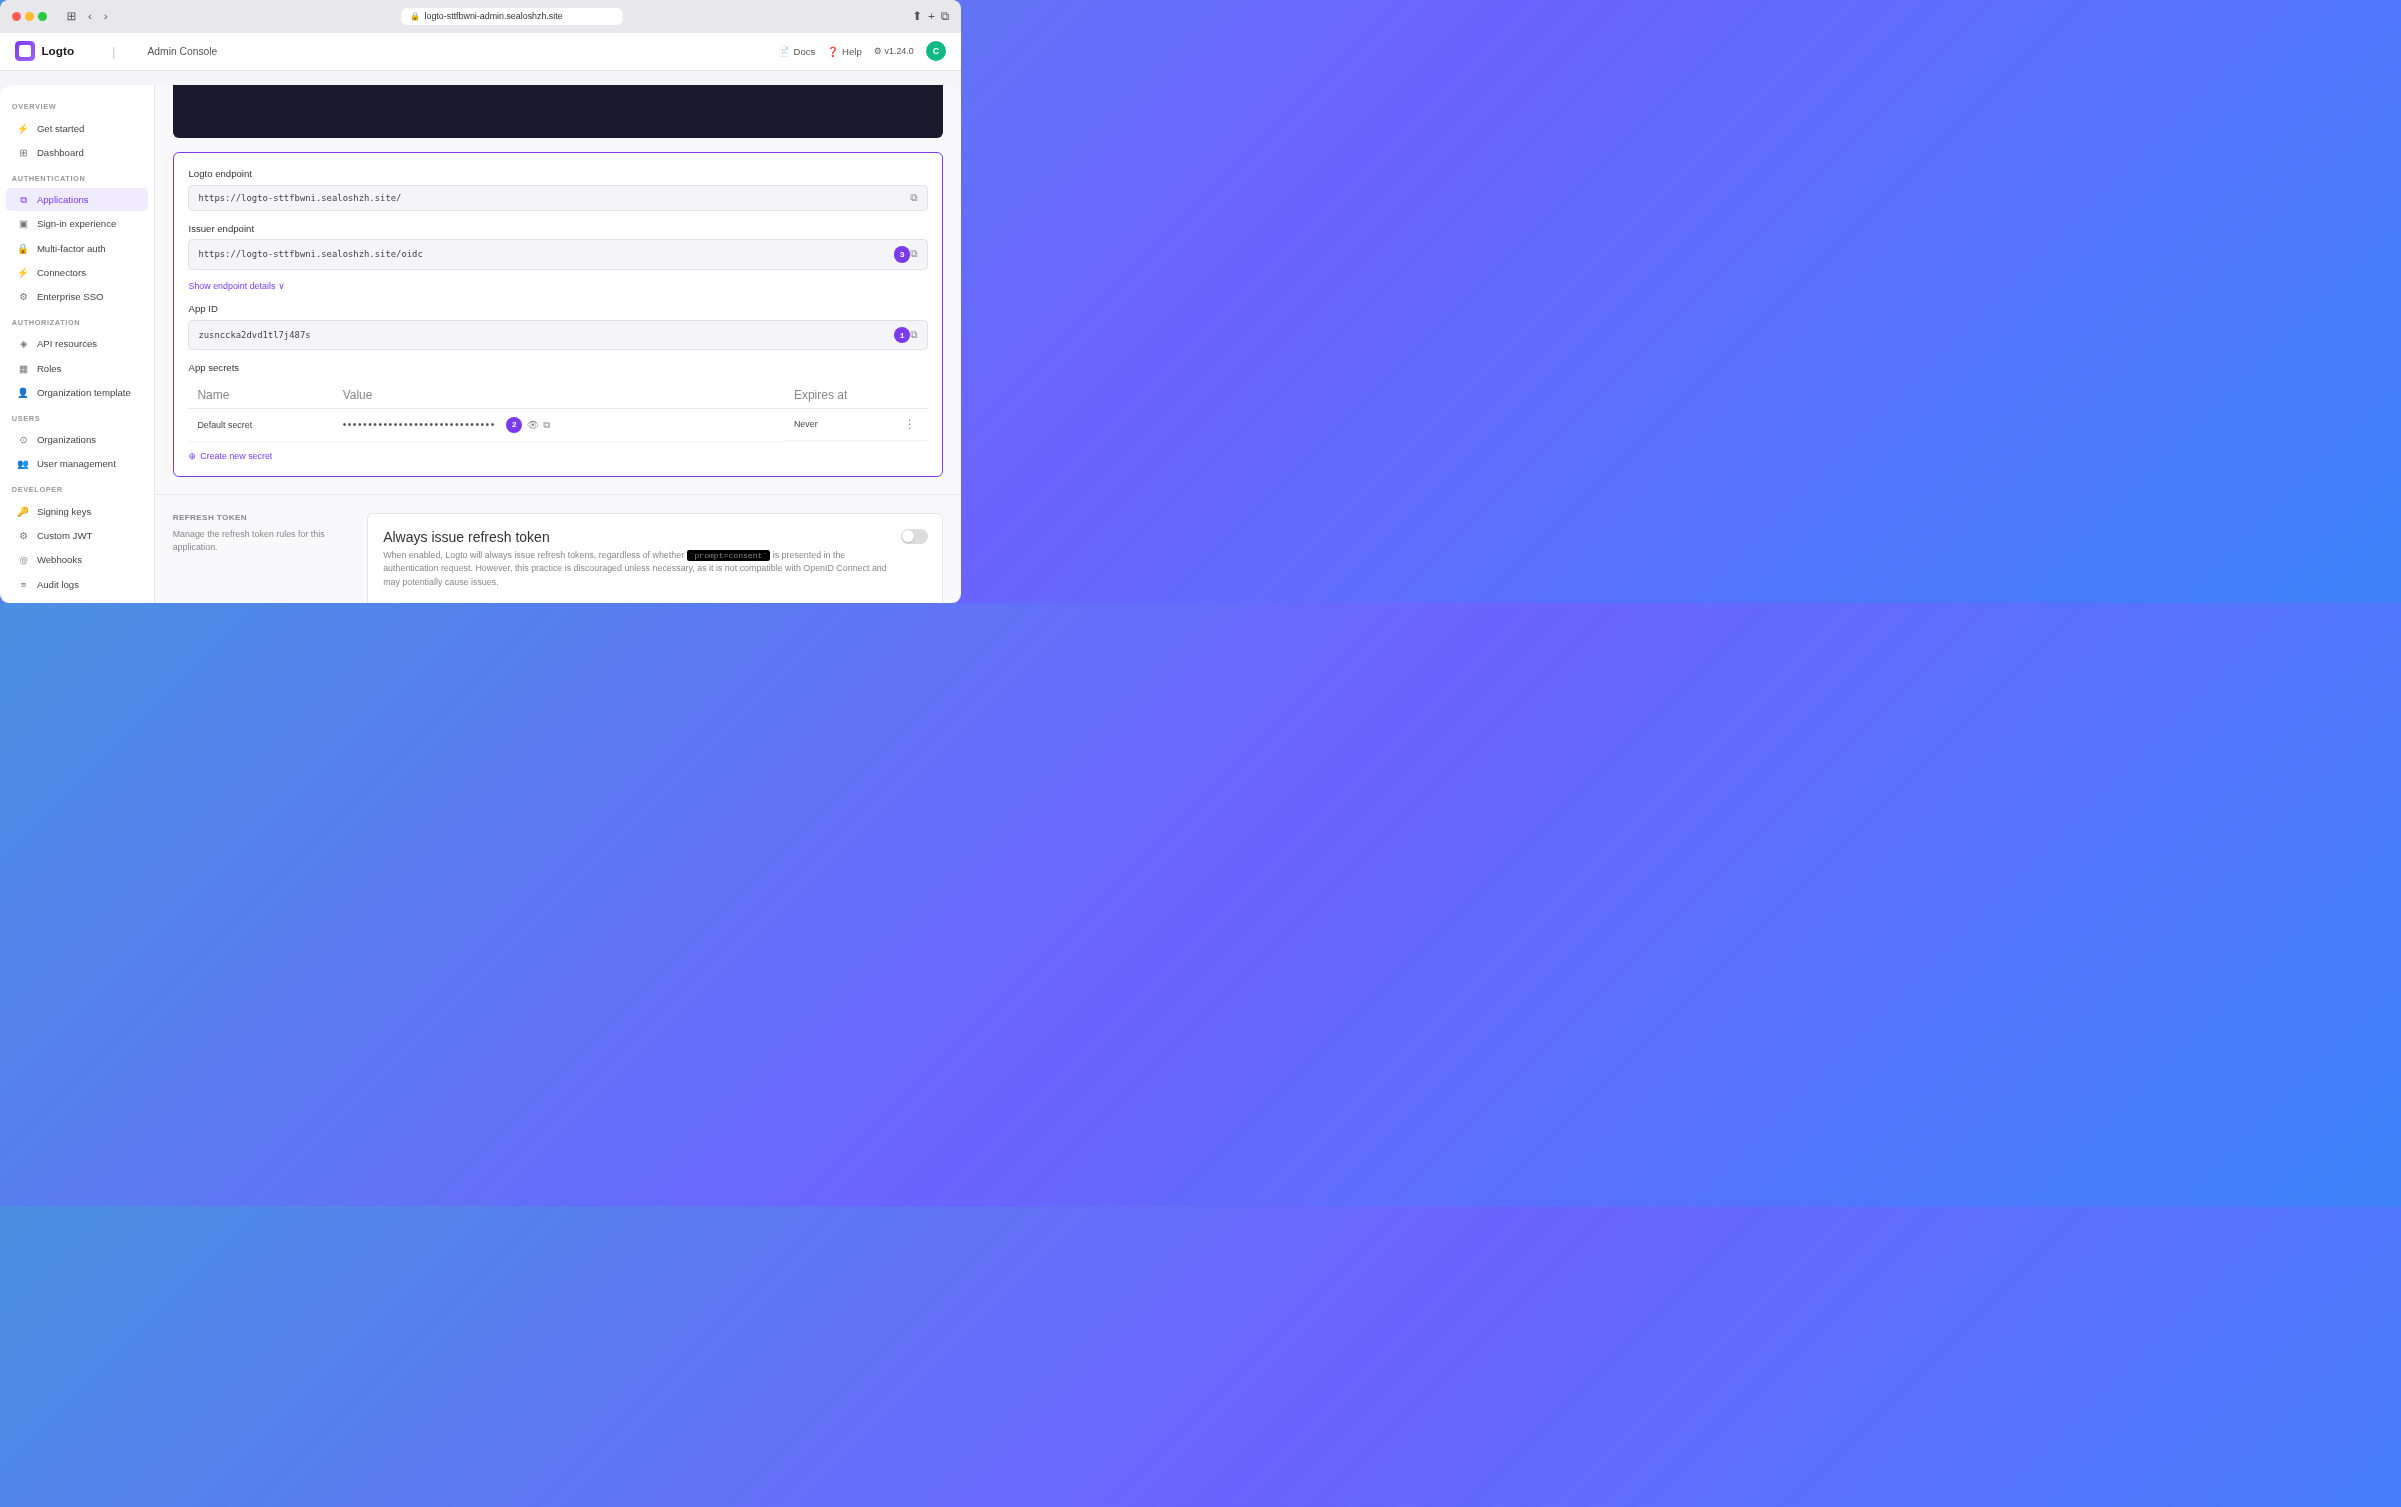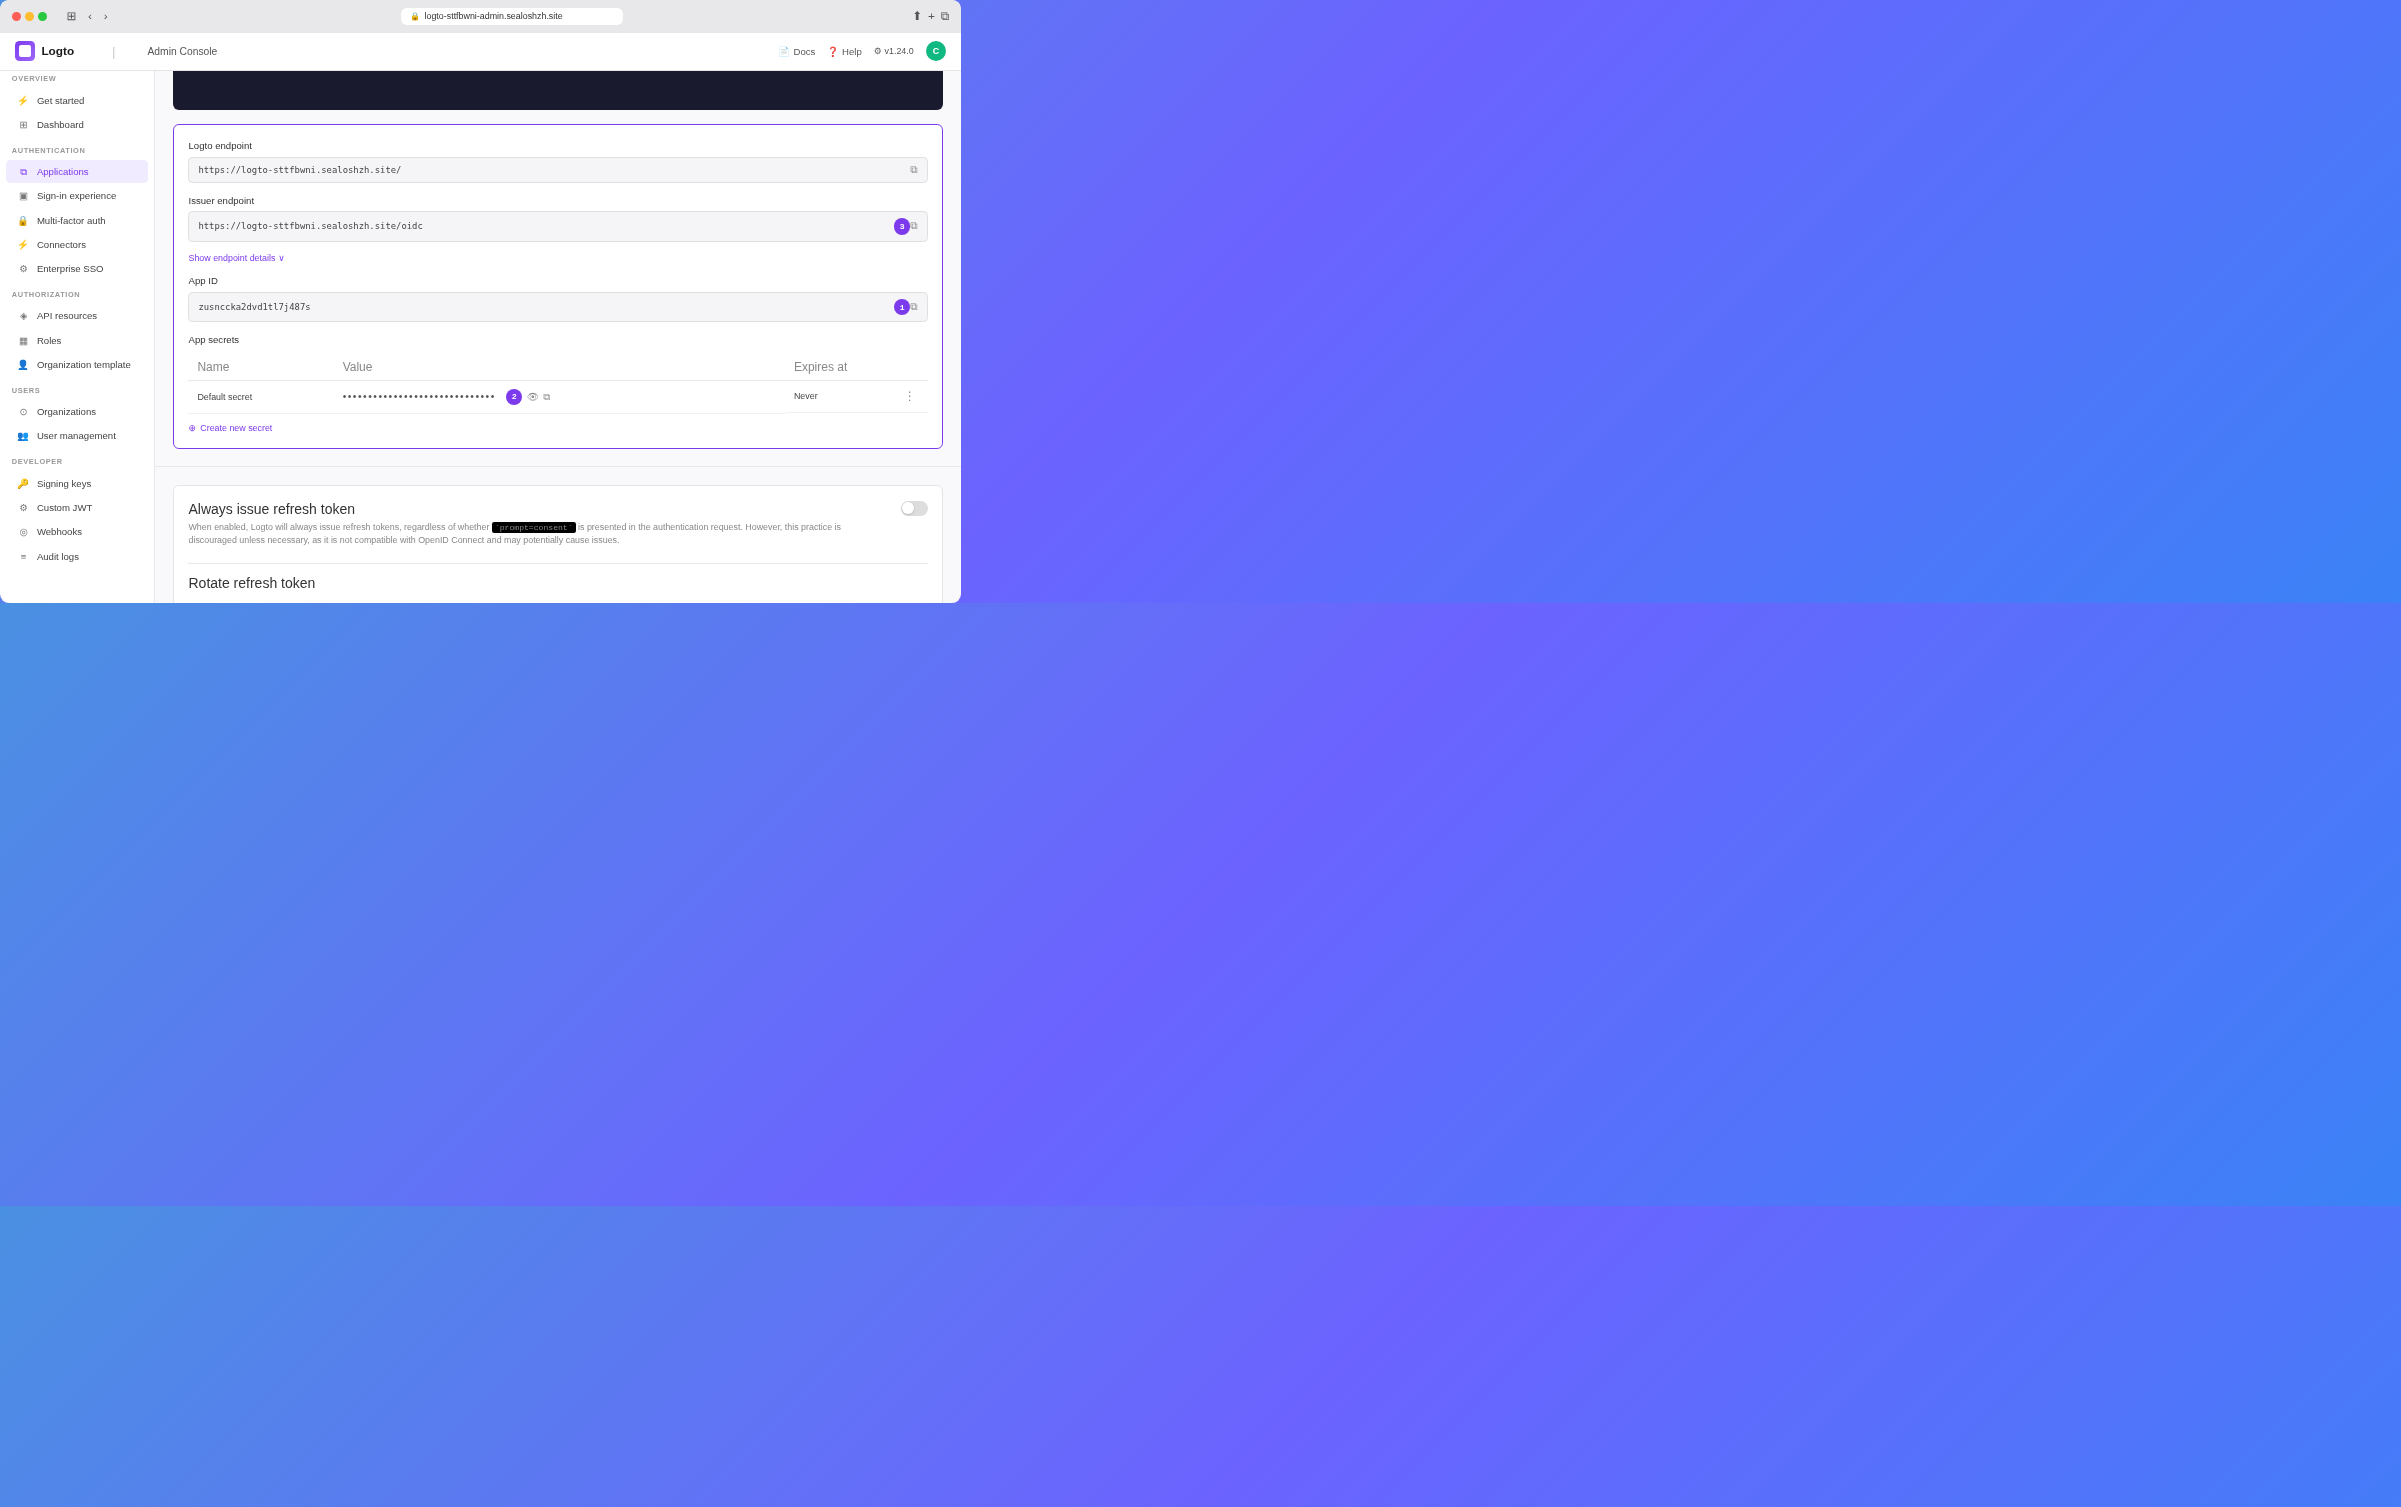--- a/index.html
+++ b/index.html
@@ -164,21 +164,21 @@
       align-items: center;
       justify-content: center;
       color: white;
       font-size: 8.9px;
       font-weight: 600;
     }
     
     .main-layout {
       display: flex;
       flex: 1;
-      margin-top: 24px;
+      margin-top: 52px;
       overflow: hidden;
       height: calc(603px - 32.5px - 38px);
       border-radius: 13px;
     }
     
     .sidebar {
       width: 155px;
       background: white;
       border-right: 0.7px solid #e8e8e8;
       overflow-y: auto;
@@ -650,20 +650,24 @@
             </table>
             <button class="create-secret-btn">
               <span>⊕</span>
               <span>Create new secret</span>
             </button>
           </div>
         </div>
       </div>
 
       <div class="refresh-section">
+        <div class="section-label-col">
+          <div class="section-label-title">REFRESH TOKEN</div>
+          <div class="section-label-desc">Manage the refresh token rules for this application.</div>
+        </div>
         <div class="refresh-content-box">
 
           <div class="refresh-item">
             <div class="refresh-item-text">
               <div class="refresh-item-title">Always issue refresh token</div>
               <div class="refresh-item-desc">
                 When enabled, Logto will always issue refresh tokens, regardless of whether <span class="code-inline">`prompt=consent`</span> is presented in the authentication request. However, this practice is discouraged unless necessary, as it is not compatible with OpenID Connect and may potentially cause issues.
               </div>
             </div>
             <div class="toggle-switch off">

